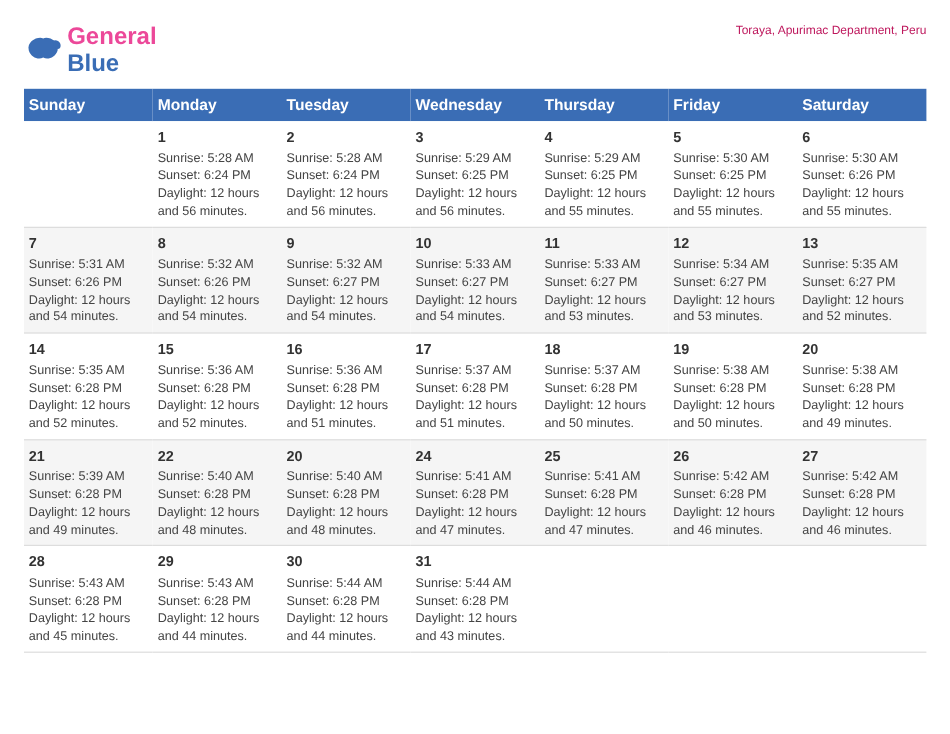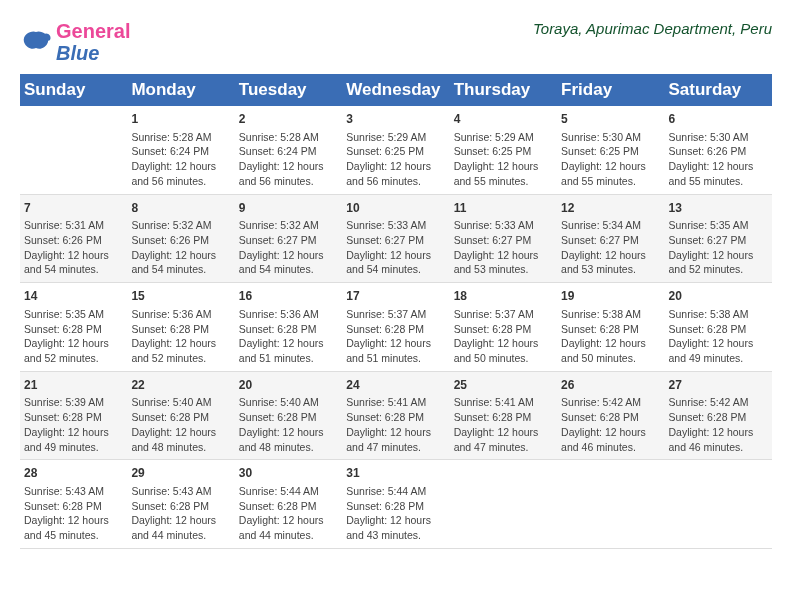--- a/index.html
+++ b/index.html
@@ -36,35 +36,34 @@
     }
     .title-block {
       text-align: right;
     }
     .main-title {
       font-size: 36px;
       font-weight: bold;
       color: #333;
     }
     .subtitle {
-      font-size: 15px;
-      color: #14532d;
-      font-style: italic;
+      font-size: 10px;
+      color: #be185d;
     }
     table {
       width: 100%;
       border-collapse: collapse;
       font-size: 11px;
     }
     thead tr th {
       background-color: #3a6db5;
       color: #fff;
       padding: 6px 4px;
       text-align: left;
-      font-size: 17px;
+      font-size: 13px;
       font-weight: bold;
     }
     tbody tr {
       border-bottom: 1px solid #ddd;
     }
     tbody tr:nth-child(odd) {
       background: #fff;
     }
     tbody tr:nth-child(even) {
       background: #f5f5f5;
@@ -91,21 +90,21 @@
 <body>
 
 <div class="header">
   <div class="logo">
     <svg class="logo-bird" viewBox="0 0 32 28" fill="none" xmlns="http://www.w3.org/2000/svg">
       <path d="M16 4 C20 2, 30 6, 28 14 C26 20, 20 22, 16 20 C12 22, 6 20, 4 14 C2 6, 12 2, 16 4Z" fill="#3a6db5"></path>
       <path d="M24 6 C28 4, 32 8, 30 12 C28 14, 24 12, 24 6Z" fill="#3a6db5"></path>
     </svg>
     <div class="logo-text">
       <div><span>General</span></div>
-      <div style="color:#3a6db5;font-style:italic;">Blue</div>
+      <div style="color:#3a6db5;">Blue</div>
     </div>
   </div>
   <div class="title-block">
     <div class="subtitle">Toraya, Apurimac Department, Peru</div>
   </div>
 </div>
 
 <table>
   <thead>
     <tr>

